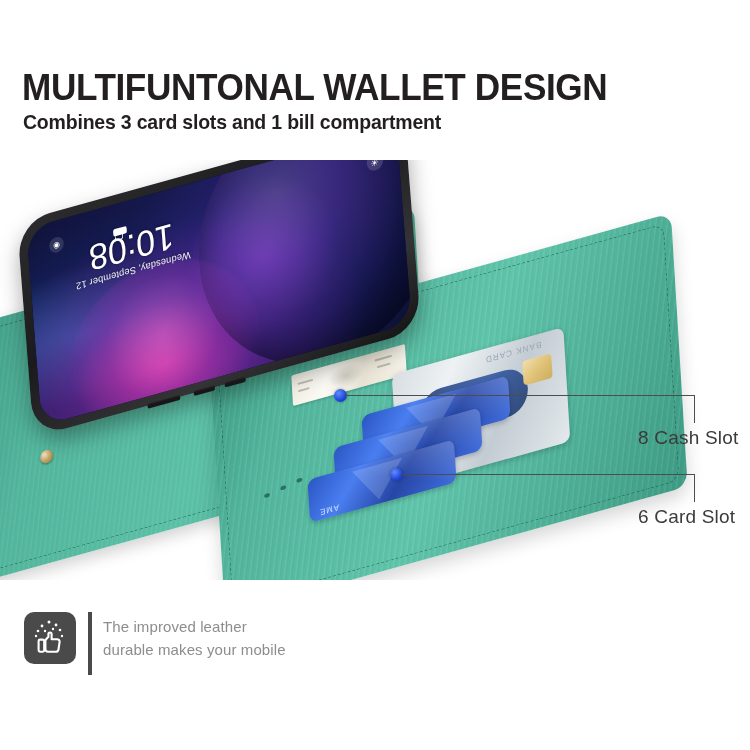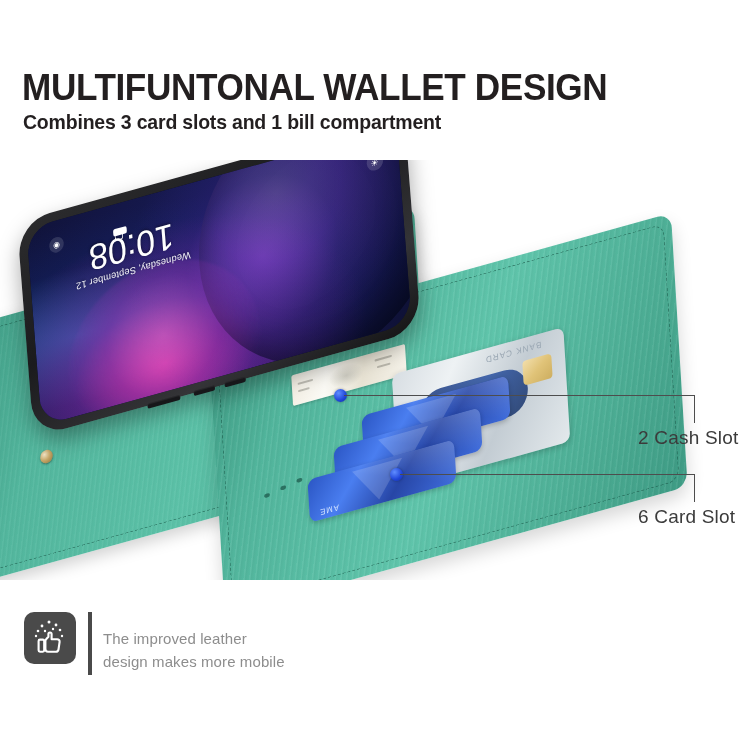--- a/index.html
+++ b/index.html
@@ -316,21 +316,20 @@
   .feature-divider{
     position:absolute;left:88px;top:612px;width:4px;height:63px;background:#4a4a4a;
   }
   .feature-text{
     position:absolute;left:103px;top:616px;
     font-family:"Liberation Sans", sans-serif;
     font-size:15px;
     line-height:22.5px;
     color:#8d8d8d;
     letter-spacing:.1px;
-    margin-top:12px;
   }
   .feature-text div{white-space:nowrap;}
 </style>
 </head>
 <body>
 
 <div id="stage">
 
   <div class="headline">MULTIFUNTONAL WALLET DESIGN</div>
   <div class="subhead">Combines 3 card slots and 1 bill compartment</div>
@@ -407,21 +406,21 @@
       <div class="side-btn b1"></div>
       <div class="side-btn b2"></div>
       <div class="side-btn b3"></div>
     </div>
 
   </div>
 
   <div class="dot" style="left:334px;top:389px;"></div>
   <div class="lead-h" style="left:344px;top:395px;width:351px;"></div>
   <div class="lead-v" style="left:694px;top:395px;height:28px;"></div>
-  <div class="callout-label" style="left:638px;top:427px;">2 Cash Slot</div>
+  <div class="callout-label" style="left:638px;top:427px;">8 Cash Slot</div>
 
   <div class="dot" style="left:390px;top:468px;"></div>
   <div class="lead-h" style="left:400px;top:474px;width:295px;"></div>
   <div class="lead-v" style="left:694px;top:474px;height:28px;"></div>
   <div class="callout-label" style="left:638px;top:506px;">6 Card Slot</div>
 
   <div class="feature-icon">
     <svg viewBox="0 0 52 52" width="52" height="52" aria-hidden="true">
       <g fill="#ffffff">
         <circle cx="25" cy="10" r="1.5"></circle>
@@ -434,16 +433,16 @@
         <circle cx="38" cy="24" r="1.2"></circle>
         <circle cx="12" cy="24" r="1.2"></circle>
       </g>
       <path d="M26 20.5 c0.9 0 1.6 0.7 1.6 1.6 v5.1 h5.6 c1.5 0 2.6 1.2 2.4 2.7 l-1.1 7.6 c-0.2 1.3 -1.3 2.2 -2.6 2.2 H24 c-1.4 0 -2.6 -1.1 -2.6 -2.6 V29 c0 -0.7 0.2 -1.3 0.7 -1.8 l2.3 -2.5 v-2.6 c0 -0.9 0.7 -1.6 1.6 -1.6 z" fill="none" stroke="#ffffff" stroke-width="2.1" stroke-linejoin="round"></path>
       <rect x="14.6" y="27.6" width="5.6" height="12.1" rx="1.4" fill="none" stroke="#ffffff" stroke-width="2.1"></rect>
     </svg>
   </div>
   <div class="feature-divider"></div>
   <div class="feature-text">
     <div>The improved leather</div>
-    <div>design makes more mobile</div>
+    <div>durable makes your mobile</div>
   </div>
 
 </div>
 
 </body></html>

